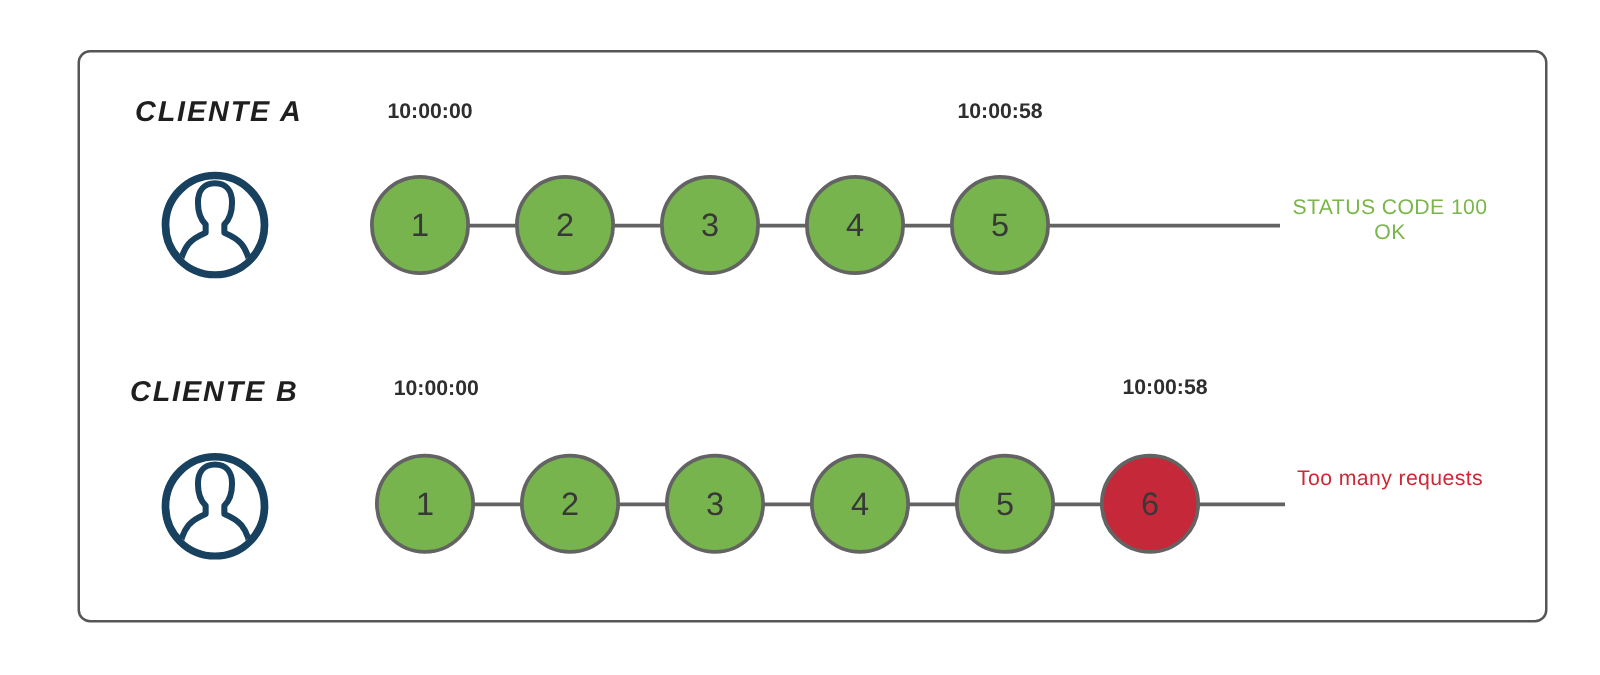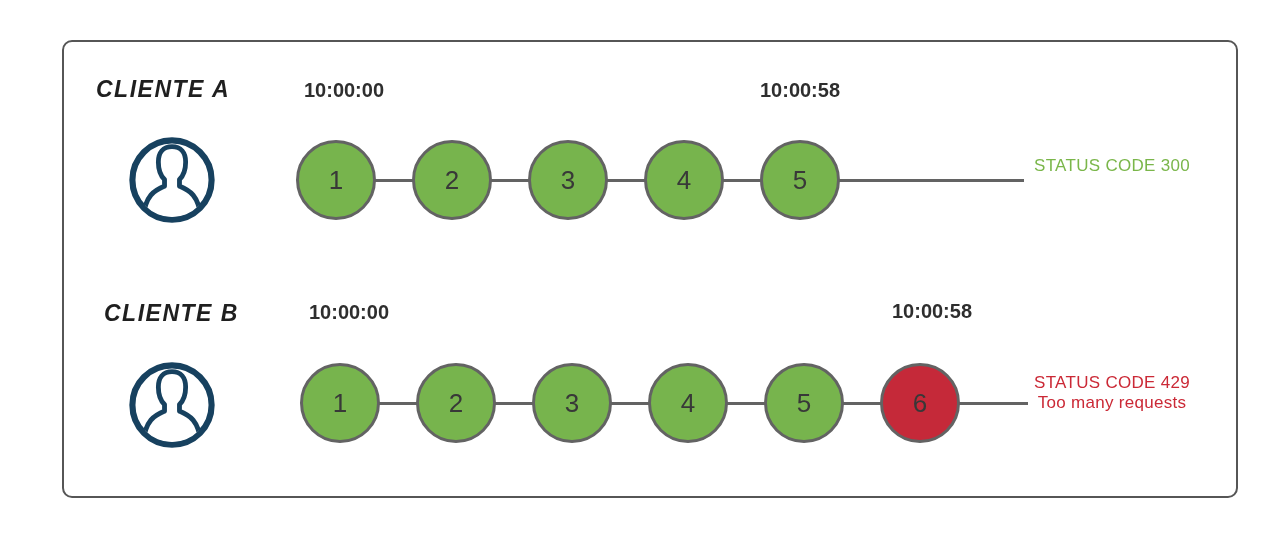--- a/index.html
+++ b/index.html
@@ -32,21 +32,21 @@
     font-weight: bold;
     font-style: italic;
     letter-spacing: 1.5px;
     color: #1f1f1f;
     white-space: nowrap;
   }
   .timestamp {
     position: absolute;
     width: 130px;
     text-align: center;
-    font-size: 20px;
+    font-size: 17px;
     font-weight: bold;
     color: #2e2e2e;
     white-space: nowrap;
   }
   .user-icon {
     position: absolute;
     width: 88px;
     height: 88px;
   }
   .conn-line {
@@ -85,21 +85,21 @@
   .status.ok { color: #7ab64a; }
   .status.err { color: #cb2936; }
   .status.err .status-line2 { font-weight: normal; }
 </style>
 </head>
 <body>
 
 <div class="canvas">
   <div class="frame"></div>
 
-  <div class="client-label" style="left:96px; top:76px;">CLIENTE A</div>
+  <div class="client-label" style="left:108px; top:76px;">CLIENTE A</div>
 
   <div class="timestamp" style="left:279px; top:79px;">10:00:00</div>
   <div class="timestamp" style="left:735px; top:79px;">10:00:58</div>
 
   <svg class="user-icon" style="left:128px; top:136px;" viewBox="0 0 100 100">
     <defs>
       <clipPath id="avatarClipA">
           <circle cx="50" cy="50" r="42"></circle>
         </clipPath>
     </defs>
@@ -111,21 +111,22 @@
 
   <div class="conn-line" style="left:336px; top:178.5px; width:688px;"></div>
 
   <div class="circle" style="left:296px; top:140px;">1</div>
   <div class="circle" style="left:412px; top:140px;">2</div>
   <div class="circle" style="left:528px; top:140px;">3</div>
   <div class="circle" style="left:644px; top:140px;">4</div>
   <div class="circle" style="left:760px; top:140px;">5</div>
 
   <div class="status ok" style="left:1026px; top:156px;">
-    <div class="status-line1">STATUS CODE 300</div>
+    <div class="status-line1">STATUS CODE 100</div>
+    <div class="status-line2">OK</div>
   </div>
 
   <div class="client-label" style="left:104px; top:300px;">CLIENTE B</div>
 
   <div class="timestamp" style="left:284px; top:301px;">10:00:00</div>
   <div class="timestamp" style="left:867px; top:300px;">10:00:58</div>
 
   <svg class="user-icon" style="left:128px; top:361px;" viewBox="0 0 100 100">
     <defs>
       <clipPath id="avatarClipB">
@@ -141,16 +142,15 @@
   <div class="conn-line" style="left:340px; top:401.5px; width:688px;"></div>
 
   <div class="circle" style="left:300px; top:363px;">1</div>
   <div class="circle" style="left:416px; top:363px;">2</div>
   <div class="circle" style="left:532px; top:363px;">3</div>
   <div class="circle" style="left:648px; top:363px;">4</div>
   <div class="circle" style="left:764px; top:363px;">5</div>
   <div class="circle blocked" style="left:880px; top:363px;">6</div>
 
   <div class="status err" style="left:1026px; top:373px;">
-    <div class="status-line1">STATUS CODE 429</div>
     <div class="status-line2">Too many requests</div>
   </div>
 </div>
 
 </body></html>

